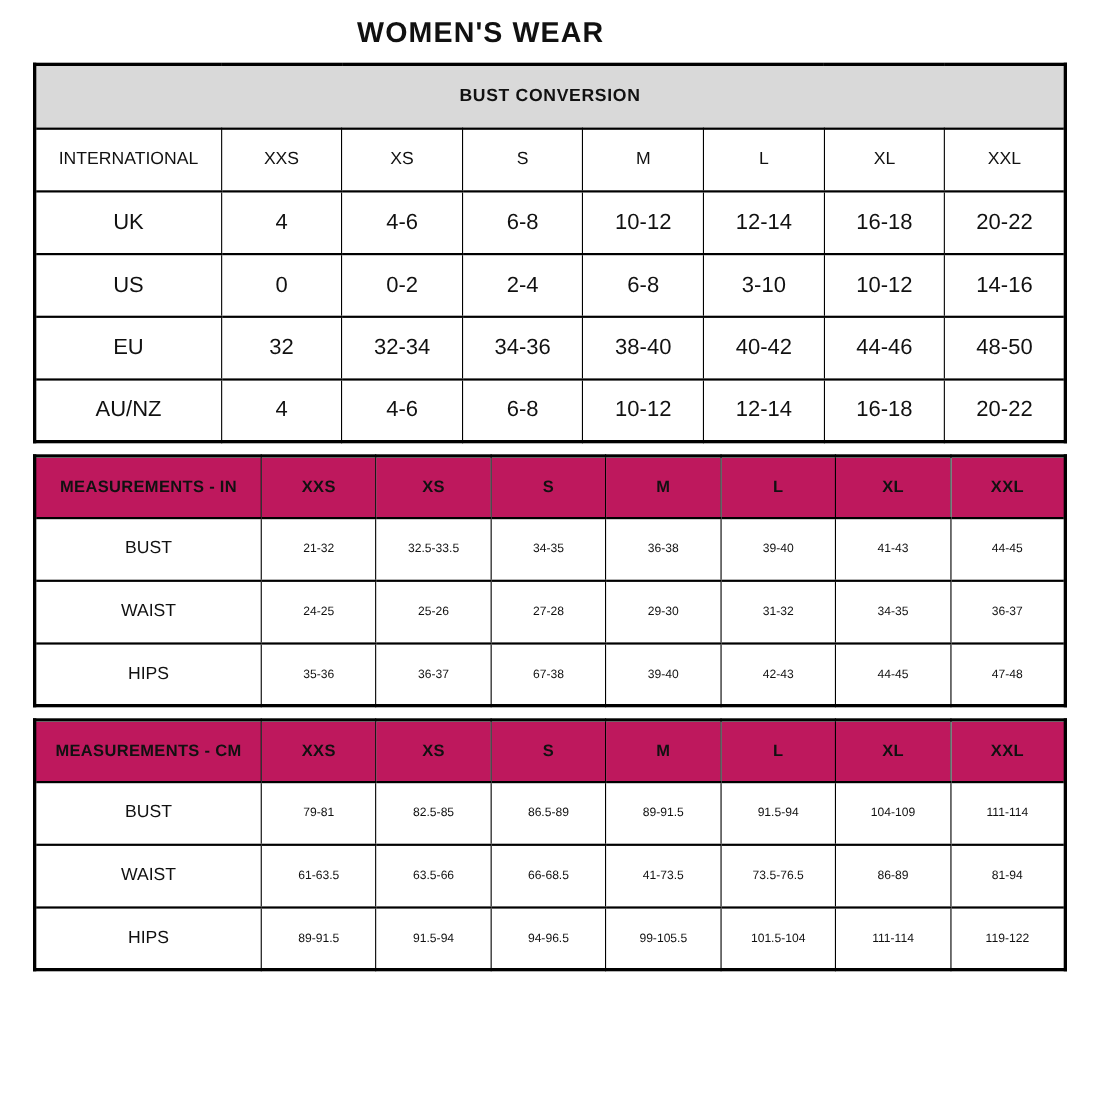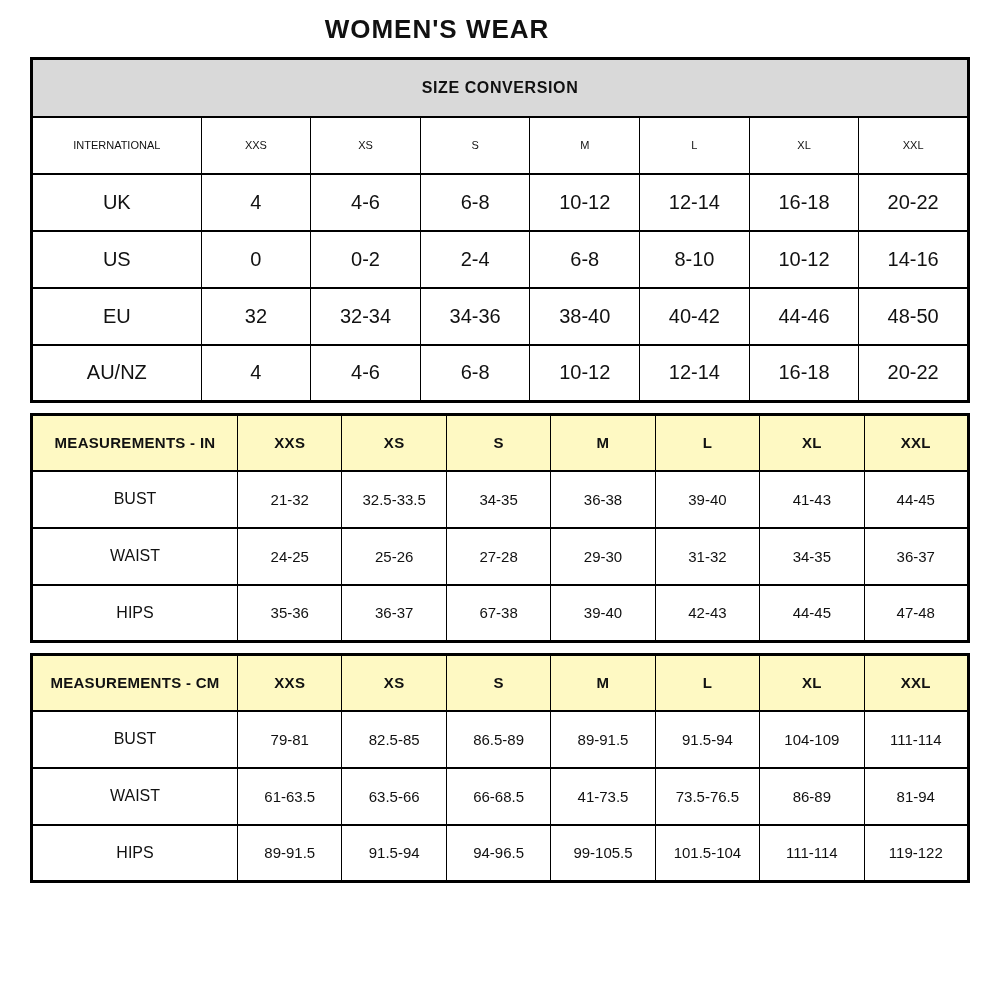--- a/index.html
+++ b/index.html
@@ -45,38 +45,38 @@
     height: 58px;
     background: #d9d9d9;
     font-size: 16px;
     font-weight: bold;
     letter-spacing: 0.6px;
   }
   .tbl-size .head-row th {
     height: 57px;
     background: #ffffff;
     font-weight: normal;
-    font-size: 11px;
+    font-size: 16px;
   }
   .tbl-size td {
     height: 57px;
     font-size: 20px;
     font-weight: normal;
   }
   
   .tbl-meas .head-row th {
     height: 56px;
-    background: #fef9c3;
+    background: #be185d;
     font-size: 15px;
     font-weight: bold;
     letter-spacing: 0.3px;
   }
   .tbl-meas td {
     height: 57px;
-    font-size: 15px;
+    font-size: 11px;
     font-weight: normal;
   }
   .tbl-meas td.row-label {
     font-size: 16px;
   }
 </style>
 </head>
 <body>
 
 <div class="page">
@@ -88,21 +88,21 @@
       <col style="width:11.7%">
         <col style="width:11.7%">
         <col style="width:11.7%">
       <col style="width:11.7%">
         <col style="width:11.7%">
         <col style="width:11.7%">
       <col style="width:11.7%">
     </colgroup>
     <thead>
       <tr class="title-row">
-        <th colspan="8">SIZE CONVERSION</th>
+        <th colspan="8">BUST CONVERSION</th>
       </tr>
       <tr class="head-row">
           <th>INTERNATIONAL</th>
           <th>XXS</th>
           <th>XS</th>
           <th>S</th>
           <th>M</th>
           <th>L</th>
           <th>XL</th>
           <th>XXL</th>
@@ -118,21 +118,21 @@
           <td>12-14</td>
           <td>16-18</td>
           <td>20-22</td>
         </tr>
         <tr>
           <td class="row-label">US</td>
           <td>0</td>
           <td>0-2</td>
           <td>2-4</td>
           <td>6-8</td>
-          <td>8-10</td>
+          <td>3-10</td>
           <td>10-12</td>
           <td>14-16</td>
         </tr>
         <tr>
           <td class="row-label">EU</td>
           <td>32</td>
           <td>32-34</td>
           <td>34-36</td>
           <td>38-40</td>
           <td>40-42</td>

